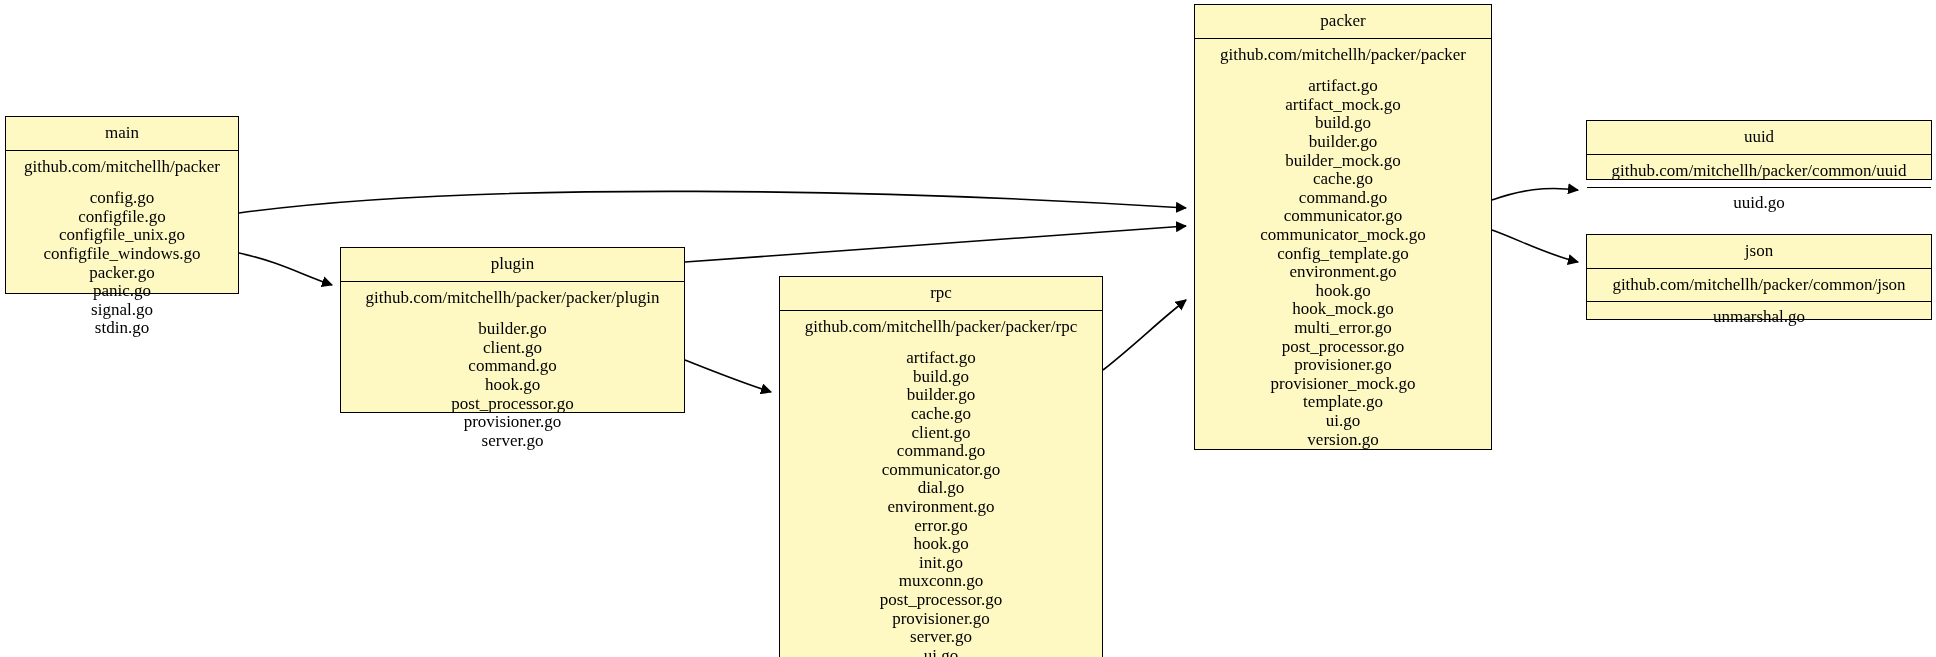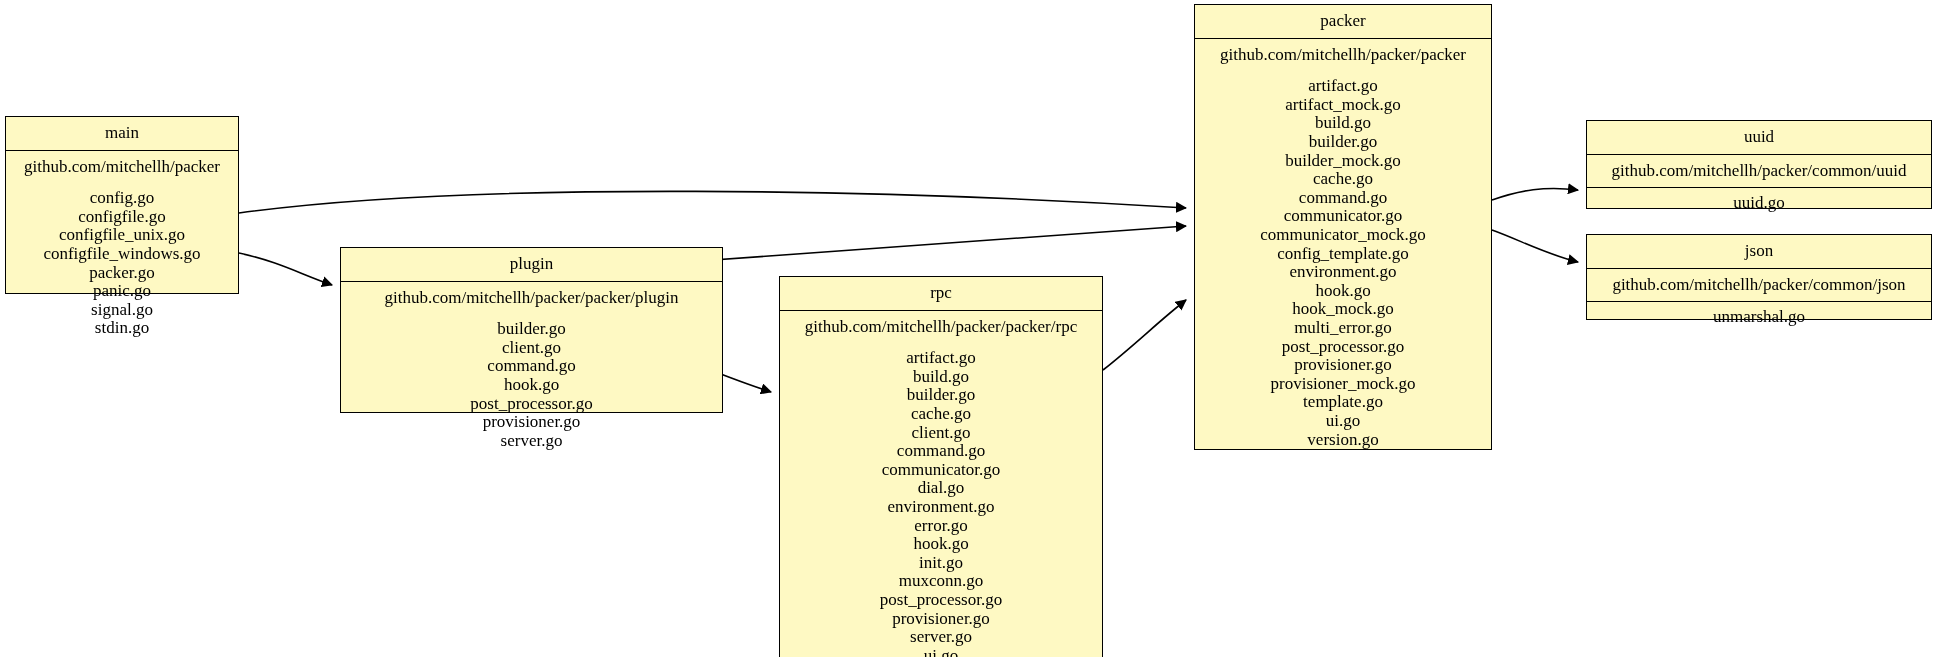--- a/index.html
+++ b/index.html
@@ -101,21 +101,21 @@
       <div>configfile.go</div>
       <div>configfile_unix.go</div>
       <div>configfile_windows.go</div>
       <div>packer.go</div>
       <div>panic.go</div>
       <div>signal.go</div>
       <div>stdin.go</div>
     </div>
   </div>
 
-  <div class="node" style="left:340px; top:247px; width:383px; height:166px;">
+  <div class="node" style="left:340px; top:247px; width:345px; height:166px;">
     <div class="node-title">plugin</div>
     <div class="node-path last">github.com/mitchellh/packer/packer/plugin</div>
     <div class="node-files">
       <div>builder.go</div>
       <div>client.go</div>
       <div>command.go</div>
       <div>hook.go</div>
       <div>post_processor.go</div>
       <div>provisioner.go</div>
       <div>server.go</div>
@@ -166,21 +166,21 @@
       <div>multi_error.go</div>
       <div>post_processor.go</div>
       <div>provisioner.go</div>
       <div>provisioner_mock.go</div>
       <div>template.go</div>
       <div>ui.go</div>
       <div>version.go</div>
     </div>
   </div>
 
-  <div class="node" style="left:1586px; top:120px; width:346px; height:89px;">
+  <div class="node" style="left:1586px; top:120px; width:346px; height:60px;">
     <div class="node-title">uuid</div>
     <div class="node-path">github.com/mitchellh/packer/common/uuid</div>
     <div class="node-files">
       <div>uuid.go</div>
     </div>
   </div>
 
   <div class="node" style="left:1586px; top:234px; width:346px; height:86px;justify-content:space-between;">
     <div class="node-title">json</div>
     <div class="node-path">github.com/mitchellh/packer/common/json</div>

